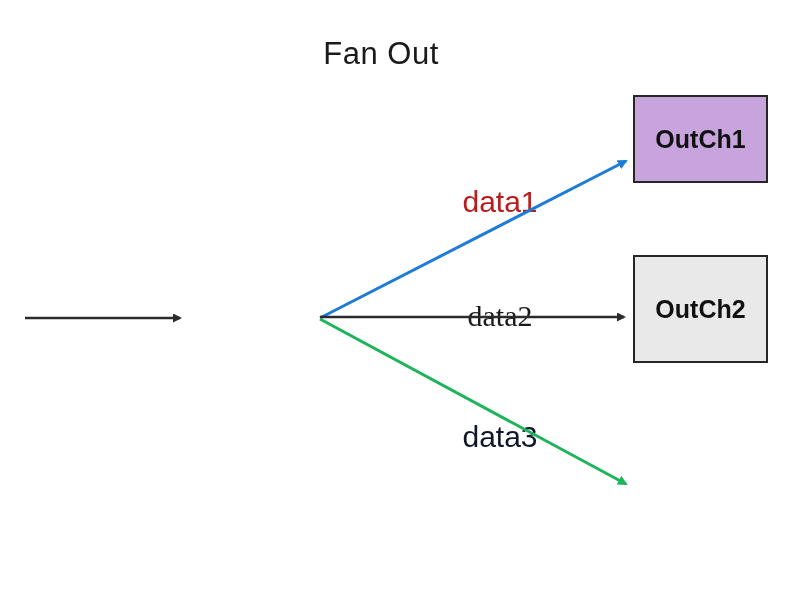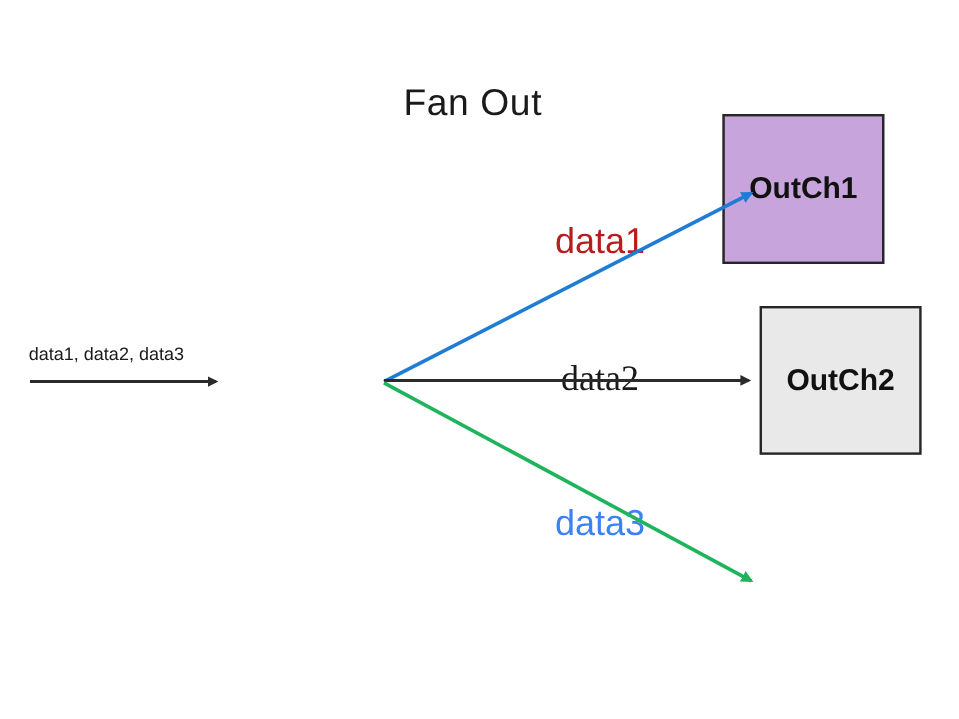--- a/index.html
+++ b/index.html
@@ -10,43 +10,42 @@
   }
   .canvas {
     position: relative;
     width: 799px;
     height: 599px;
     background: #ffffff;
     overflow: hidden;
   }
   .title {
     position: absolute;
-    left: 294px;
+    left: 281px;
     top: 36px;
     width: 200px;
     text-align: center;
     font-size: 31px;
     color: #1a1a1a;
     letter-spacing: 0.5px;
-    margin-top: 32px;
   }
   .node {
     position: absolute;
     border: 2px solid #262626;
     box-sizing: border-box;
     display: flex;
     align-items: center;
     justify-content: center;
     font-weight: bold;
     font-size: 25px;
     color: #111111;
   }
   .node-in   { left: 187px; top: 255px; width: 133px; height: 123px; }
-  .node-out1 { left: 602px; top:  95px; width: 135px; height: 125px; }
-  .node-out2 { left: 633px; top: 255px; width: 135px; height: 124px; }
+  .node-out1 { left: 633px; top:  95px; width: 135px; height: 88px; }
+  .node-out2 { left: 633px; top: 255px; width: 135px; height: 108px; }
   .node-out3 { left: 633px; top: 420px; width: 135px; height: 124px; }
   .edge-label {
     position: absolute;
     width: 140px;
     text-align: center;
     font-size: 30px;
     z-index: 1;
   }
   .edge-label-1 { left: 430px; top: 185px; }
   .edge-label-2 { left: 430px; top: 299px; font-family: Liberation Serif, serif; }
@@ -67,33 +66,32 @@
     pointer-events: none;
   }
 </style>
 </head>
 <body>
 
 <div class="canvas">
 
   <div class="title">Fan Out</div>
 
-  <div class="input-label">data1, data2, data3</div>
 
 
   <div class="node node-out1" style="background: rgb(199, 164, 219);">OutCh1</div>
 
   <div class="node node-out2" style="background: rgb(233, 233, 233);">OutCh2</div>
 
 
   <div class="edge-label edge-label-1" style="color: #b91c1c;">data1</div>
 
   <div class="edge-label edge-label-2" style="color: rgb(26, 26, 26);">data2</div>
 
-  <div class="edge-label edge-label-3" style="color: #3b82f6;">data3</div>
+  <div class="edge-label edge-label-3" style="color: #0f172a;">data3</div>
 
   <svg class="arrow-layer" width="799" height="599" viewBox="0 0 799 599">
     <defs>
       <marker id="head-black" markerWidth="10" markerHeight="10" refX="7" refY="4.5" orient="auto" markerUnits="userSpaceOnUse">
         <path d="M0,0 L9,4.5 L0,9 z" fill="#2B2B2B"></path>
       </marker>
       <marker id="head-blue" markerWidth="12" markerHeight="12" refX="8" refY="5" orient="auto" markerUnits="userSpaceOnUse">
         <path d="M0,0 L10,5 L0,10 z" fill="#1E7CD6"></path>
       </marker>
       <marker id="head-green" markerWidth="12" markerHeight="12" refX="8" refY="5" orient="auto" markerUnits="userSpaceOnUse">

